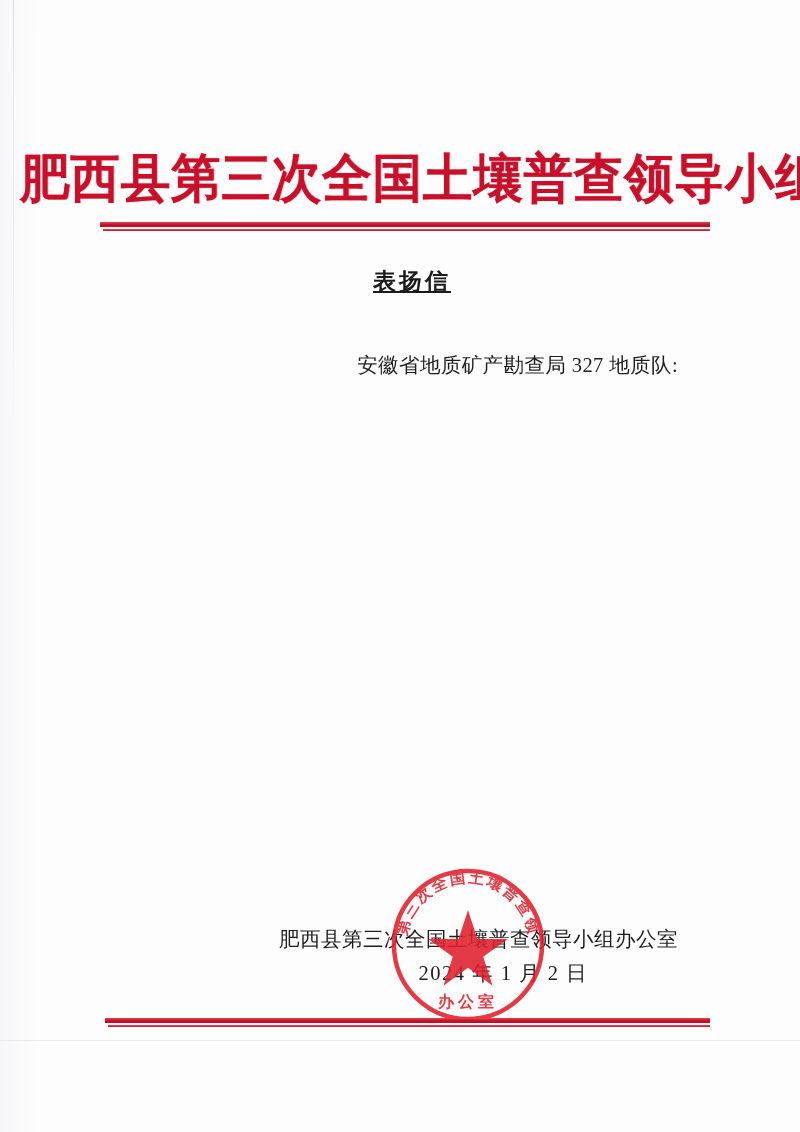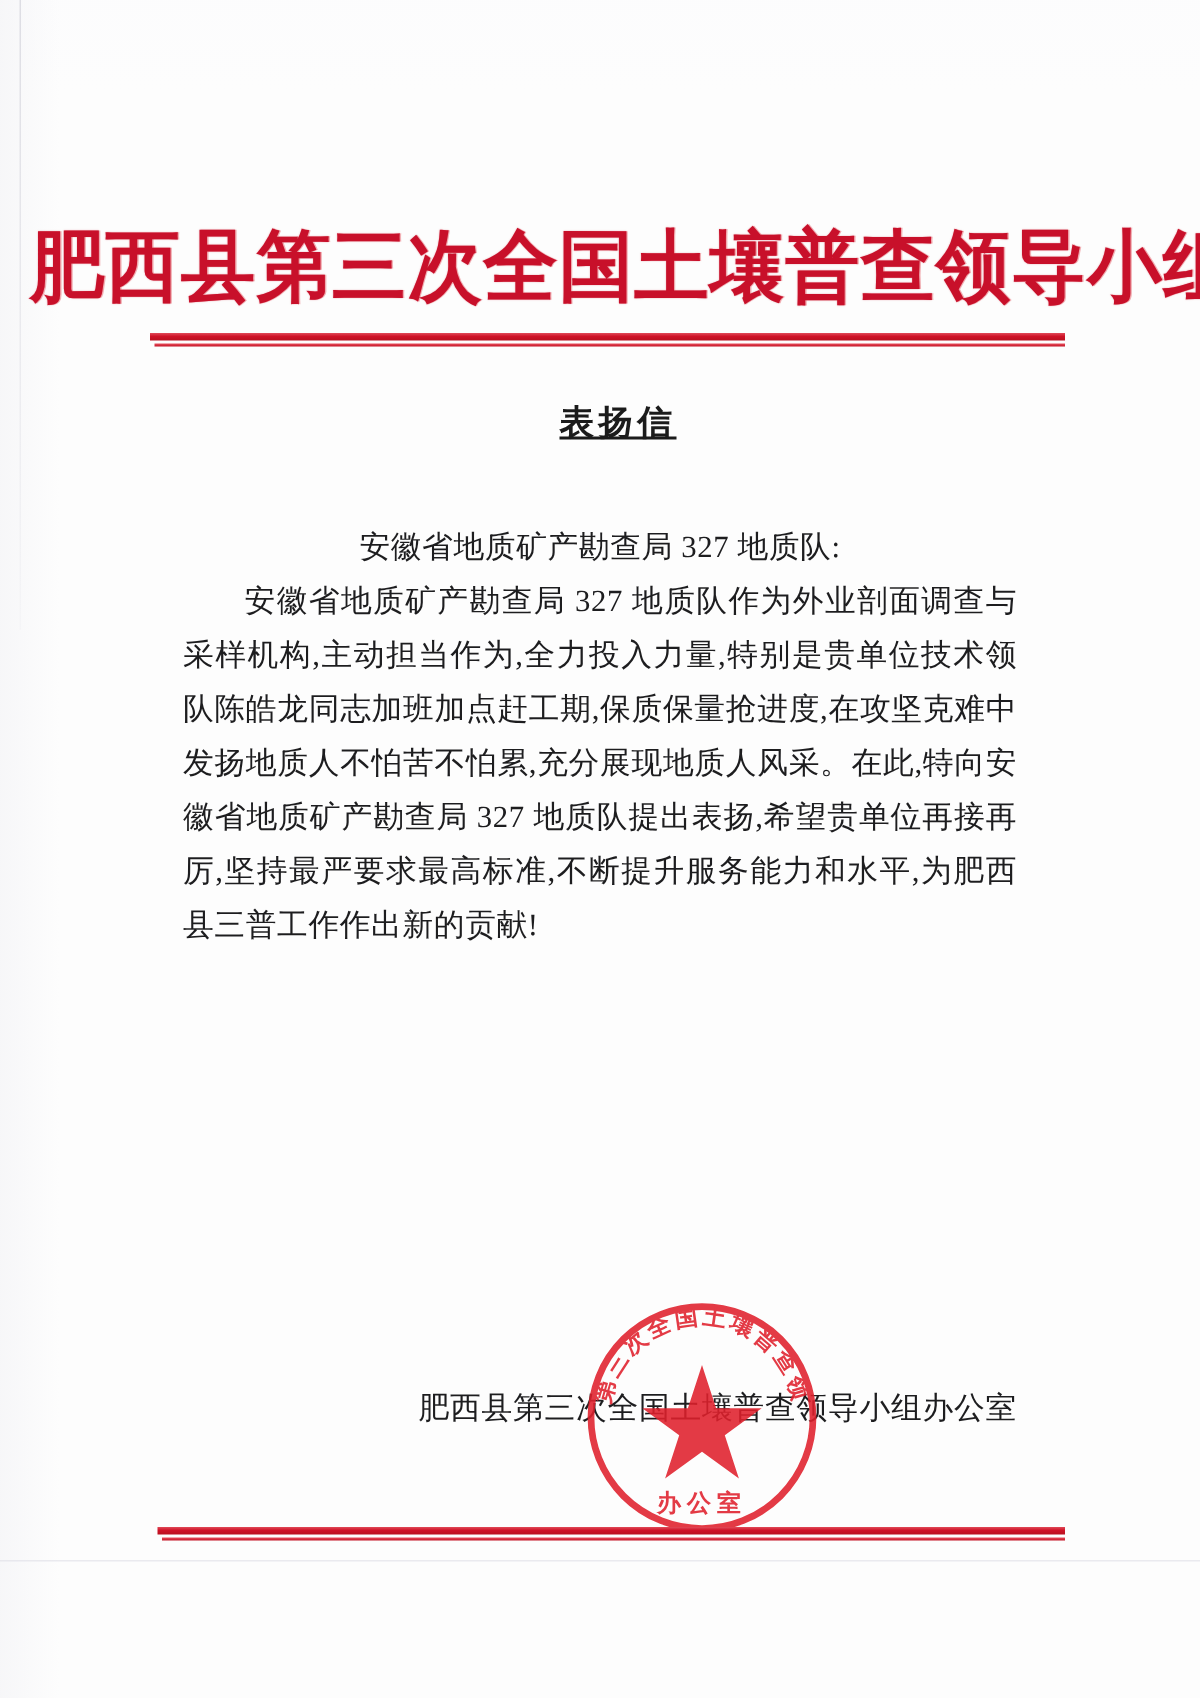--- a/index.html
+++ b/index.html
@@ -133,21 +133,21 @@
     left: 122px;
     top: 347px;
     width: 556px;
     color: #1d1d1f;
     font-size: 20.5px;
     line-height: 36px;
     font-family: "Liberation Serif", "DejaVu Serif", serif;
   }
   #body-block .salutation {
     margin: 0 0 0 0;
-    text-align: center;
+    text-align: right;
     letter-spacing: 0.4px;
     font-family: Liberation Serif, serif;
   }
   #body-block .para {
     margin: 0;
     text-align: justify;
     text-justify: inter-character;
     text-indent: 2em;
     letter-spacing: 0.4px;
   }
@@ -213,25 +213,25 @@
 
   <div id="header-rule">
     <div class="bar-thick"></div>
     <div class="bar-thin"></div>
   </div>
 
   <div id="doc-title">表扬信</div>
 
   <div id="body-block">
     <p class="salutation">安徽省地质矿产勘查局 327 地质队:</p>
-    <p class="para">安徽省地质矿产勘查局 327 地质队作为外业剖面调查与采样机构,主动担当作为,全力投入力量,特别是贵单位技术领队陈皓龙同志加班加点赶工期,保质保量抢进度,在攻坚克难中发扬地质人不怕苦不怕累,充分展现地质人风采。在此,特向安徽省地质矿产勘查局 327 地质队提出表扬,希望贵单位再接再厉,坚持最严要求最高标准,不断提升服务能力和水平,为肥西县三普工作作出新的贡献!</p>
   </div>
 
   <div id="signature-block">
     <span class="sig-org">肥西县第三次全国土壤普查领导小组办公室</span>
+    <span class="sig-date">2024 年 1 月 2 日</span>
   </div>
 
   <div id="official-seal">
     <svg width="158" height="158" viewBox="0 0 158 158" xmlns="http://www.w3.org/2000/svg">
       <defs>
         <path id="seal-arc-path" d="M 17,79 A 62,62 0 1 1 141,79" fill="none"></path>
       </defs>
       <circle cx="79" cy="79" r="74" fill="none" stroke="#e0202c" stroke-width="4.5"></circle>
       <polygon points="79,44 88.4,72.9 118.8,72.9 94.2,90.8 103.6,119.7 79,101.8 54.4,119.7 63.8,90.8 39.2,72.9 69.6,72.9" fill="#e0202c"></polygon>
       <text class="seal-arc-text">

